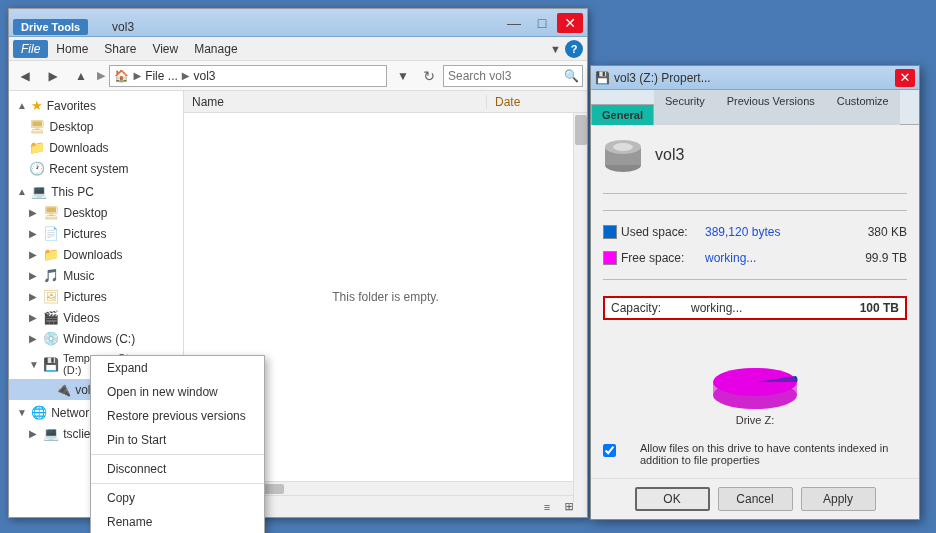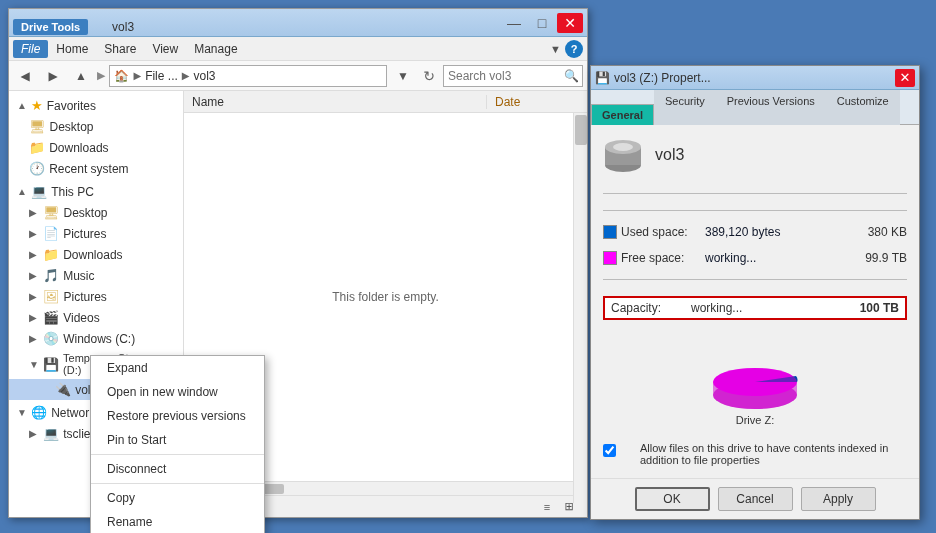--- a/index.html
+++ b/index.html
@@ -482,21 +482,21 @@
     }
     .space-color {
       width: 14px;
       height: 14px;
       border: 1px solid #888;
       flex-shrink: 0;
     }
     .space-used { background: #0066cc; }
     .space-free { background: #ff00ff; }
     .space-label { color: #333; width: 80px; }
-    .space-bytes { color: #0f172a; flex: 1; }
+    .space-bytes { color: #1d4ed8; flex: 1; }
     .space-size { color: #333; text-align: right; }
 
     
     .capacity-row {
       display: flex;
       align-items: center;
       gap: 8px;
       font-size: 12px;
       border: 2px solid #cc0000;
       padding: 3px 6px;

